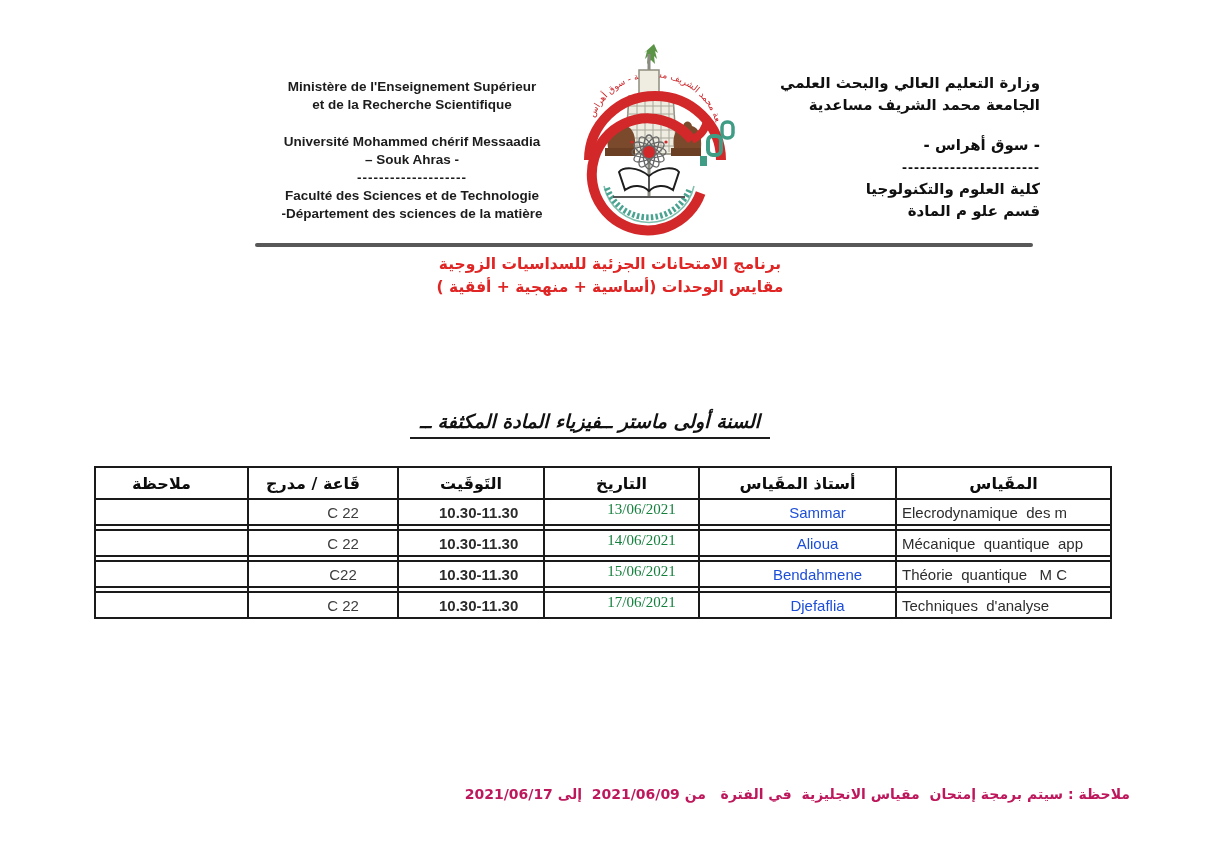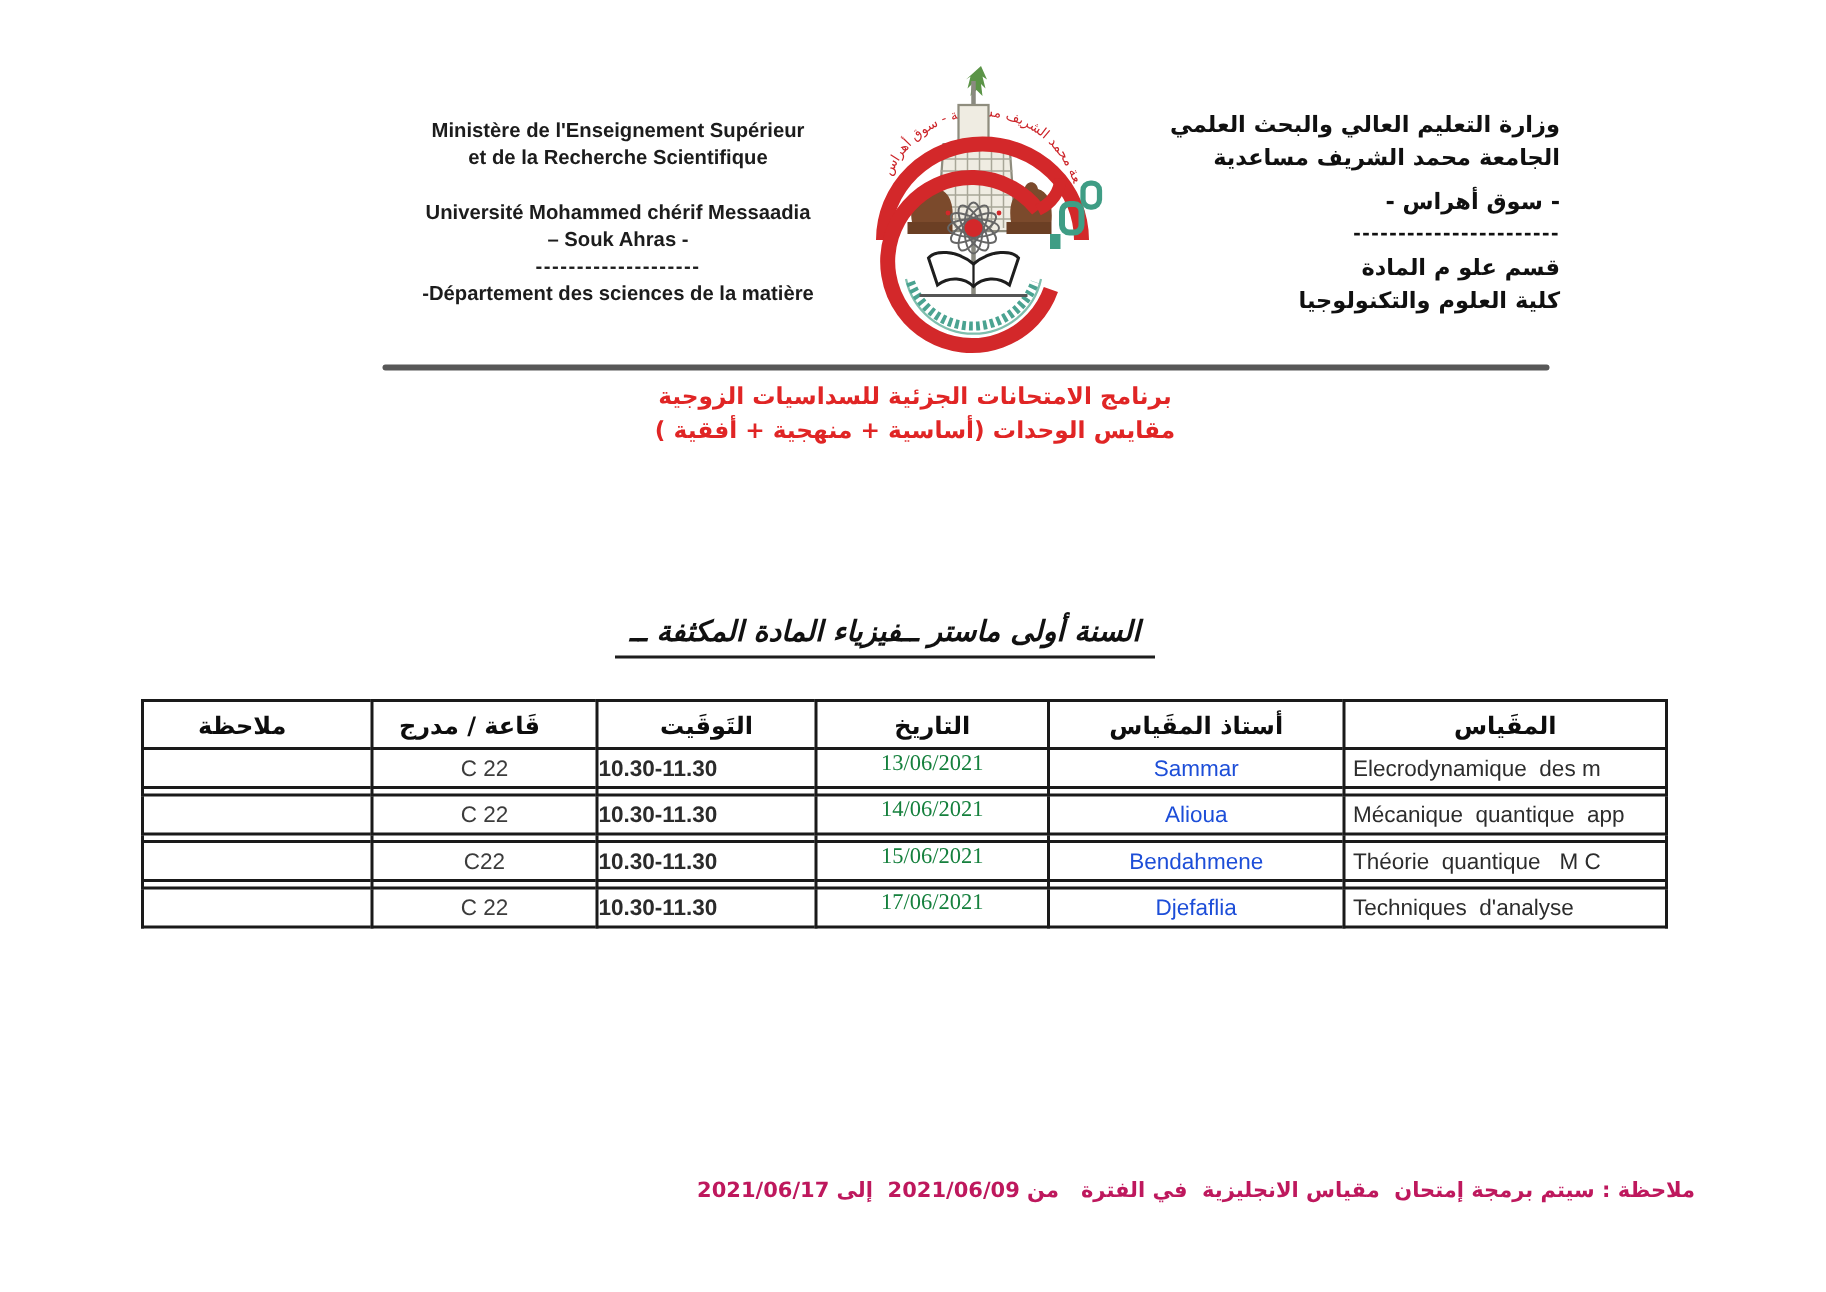--- a/index.html
+++ b/index.html
@@ -17,21 +17,21 @@
     color:#1c1c1c; font-family:"Liberation Sans", sans-serif;
   }
   .fr-header .gap { margin-top:19px; }
   .fr-header .dashes { letter-spacing:1px; font-weight:bold; }
 
   .ar-header {
     position:absolute; left:778px; top:72px; width:262px;
     direction:rtl; text-align:right; font-weight:bold; font-size:15px;
     line-height:22px; color:#101010; font-family:"DejaVu Sans", sans-serif;
   }
-  .ar-header .small-gap { margin-top:7px; }
+  .ar-header .small-gap { margin-top:18px; }
   .ar-header .dashes { font-family:"Liberation Sans", sans-serif; letter-spacing:1px; }
 
   .logo-wrap { position:absolute; left:572px; top:36px; width:166px; height:200px; }
 
   .divider {
     position:absolute; left:255px; top:243px; width:778px; height:4px;
     background:#585858; border-radius:2px;
   }
 
   
@@ -58,21 +58,21 @@
     border-collapse:collapse; direction:rtl; table-layout:fixed;
   }
   table.exam th, table.exam td { border:2px solid #1a1a1a; overflow:hidden; }
   table.exam th {
     height:32px; font-family:"DejaVu Sans", sans-serif; font-weight:bold;
     font-size:16px; color:#0d0d0d; text-align:center; vertical-align:middle;
   }
   th.th-room, th.th-note { text-align:right; padding-right:20px;margin-left:10px; }
   tr.data-row { height:26px; }
   tr.spacer-row { height:5px; }
-  td { font-size:15px; color:#333; vertical-align:middle; }
+  td { font-size:15px; color:#333; vertical-align:middle;padding-left:40px; }
   td.cell-module {
     direction:ltr; text-align:left; padding-left:5px;
     white-space:pre; color:#2d2d2d; font-family:"Liberation Sans", sans-serif;margin-left:32px;
   }
   td.cell-prof { text-align:center; color:#1d4ed8; }
   td.cell-date {
     direction:ltr; text-align:center; vertical-align:top; padding-top:1px;
     font-family:"Liberation Serif", serif; font-size:15px; color:#15803d;
   }
   td.cell-time { direction:ltr; text-align:left; font-weight:600; color:#2b2b2b; }
@@ -89,20 +89,21 @@
 <body>
 
 <div class="page">
 
   <div class="fr-header">
     <div>Ministère de l'Enseignement Supérieur</div>
     <div>et de la Recherche Scientifique</div>
     <div class="gap">Université Mohammed chérif Messaadia</div>
     <div>– Souk Ahras -</div>
     <div class="dashes">--------------------</div>
+    <div>Faculté des Sciences et de Technologie</div>
     <div>-Département des sciences de la matière</div>
   </div>
 
   <div class="logo-wrap">
     <svg viewBox="0 0 166 200" width="166" height="200">
       <defs>
         <path id="arcTop" d="M 20,88 A 64,62 0 0 1 144,88" fill="none"></path>
       </defs>
 
       <text font-size="9" fill="#cc2328" font-family="DejaVu Sans, sans-serif">
@@ -165,22 +166,22 @@
         <path d="M 41,161 H 113" stroke="#555" stroke-width="2"></path>
       </g>
     </svg>
   </div>
 
   <div class="ar-header">
     <div>وزارة التعليم العالي والبحث العلمي</div>
     <div>الجامعة محمد الشريف مساعدية</div>
     <div class="small-gap">- سوق أهراس -</div>
     <div class="dashes">-----------------------</div>
+    <div>كلية العلوم والتكنولوجيا</div>
     <div>قسم علو م المادة</div>
-    <div>كلية العلوم والتكنولوجيا</div>
   </div>
 
   <div class="divider"></div>
 
   <div class="red-title">
     <div>برنامج الامتحانات الجزئية للسداسيات الزوجية</div>
     <div>مقايس الوحدات (أساسية + منهجية  + أفقية )</div>
   </div>
 
   <div class="section-title">

